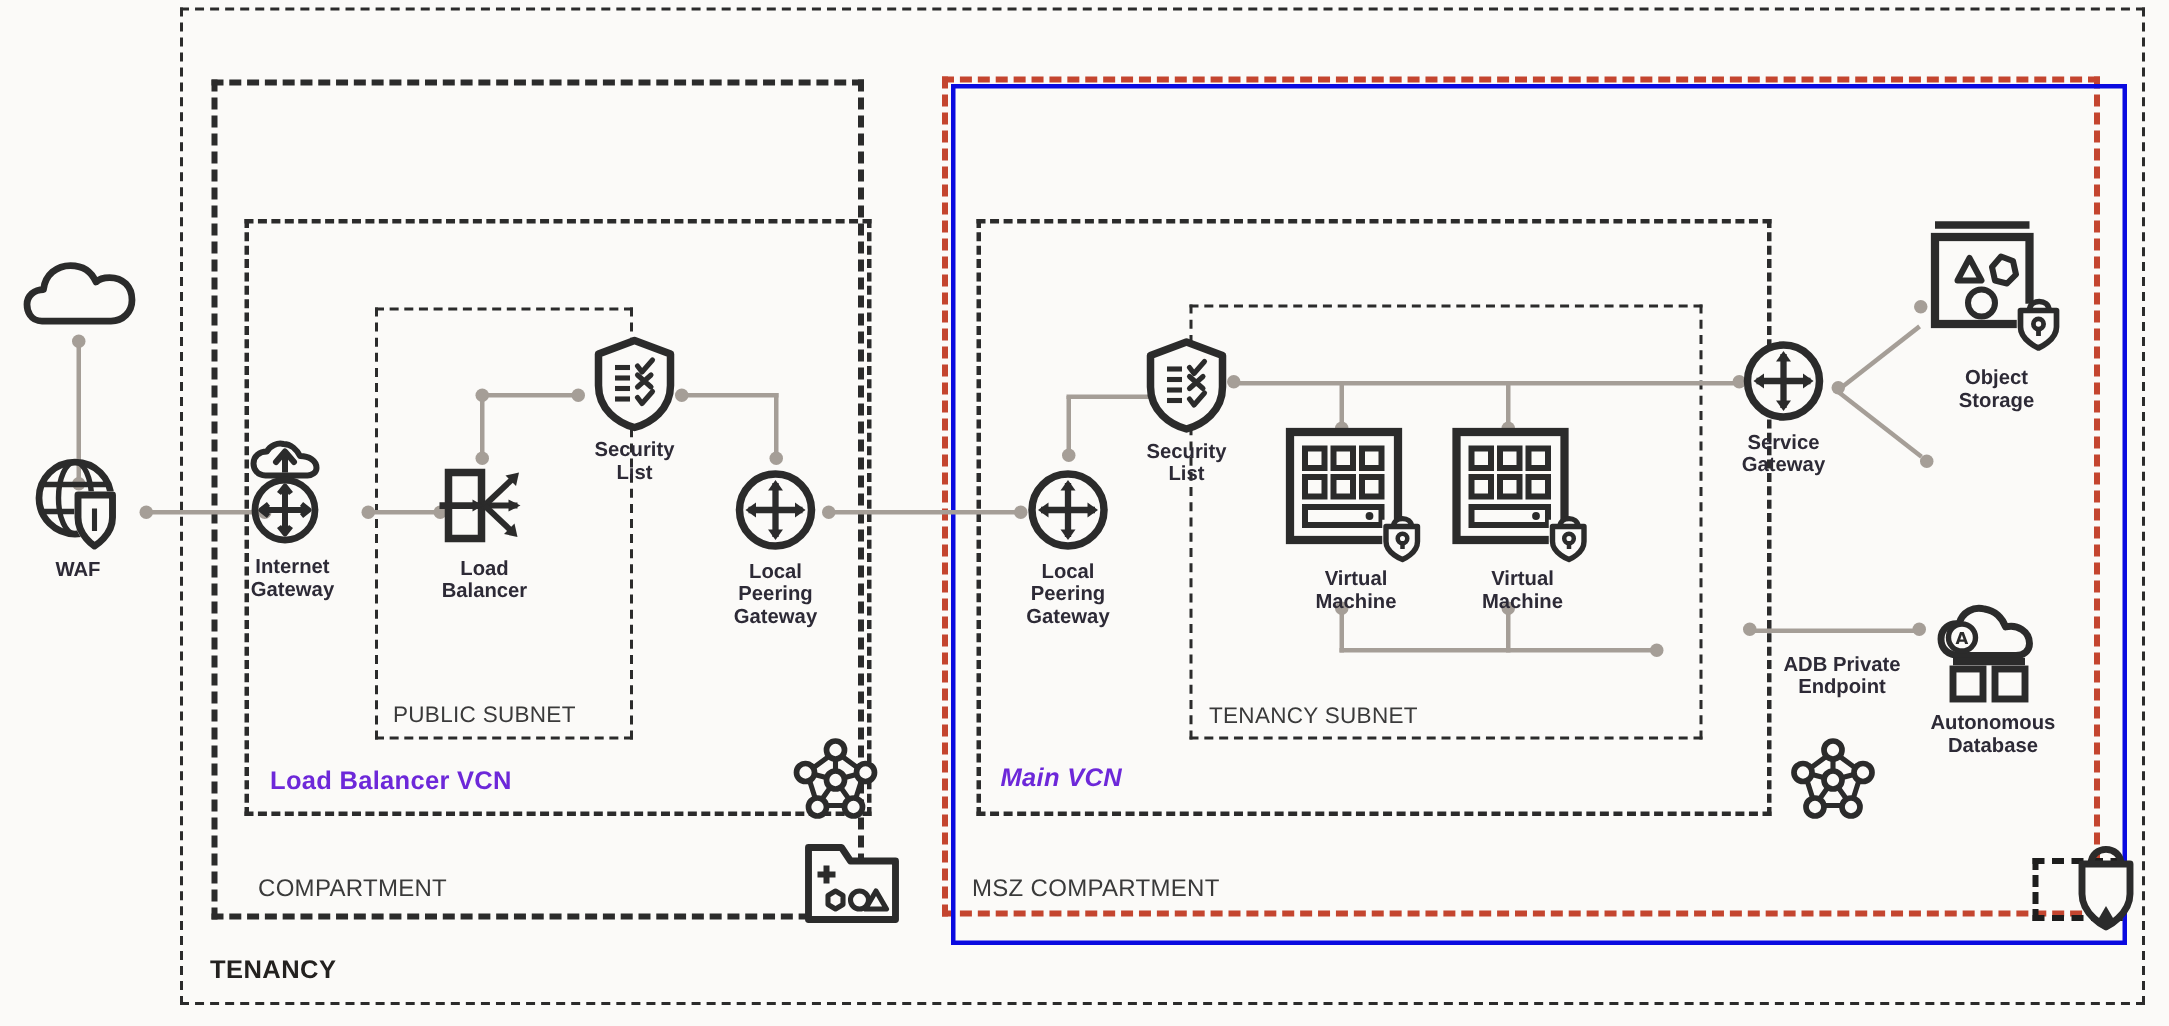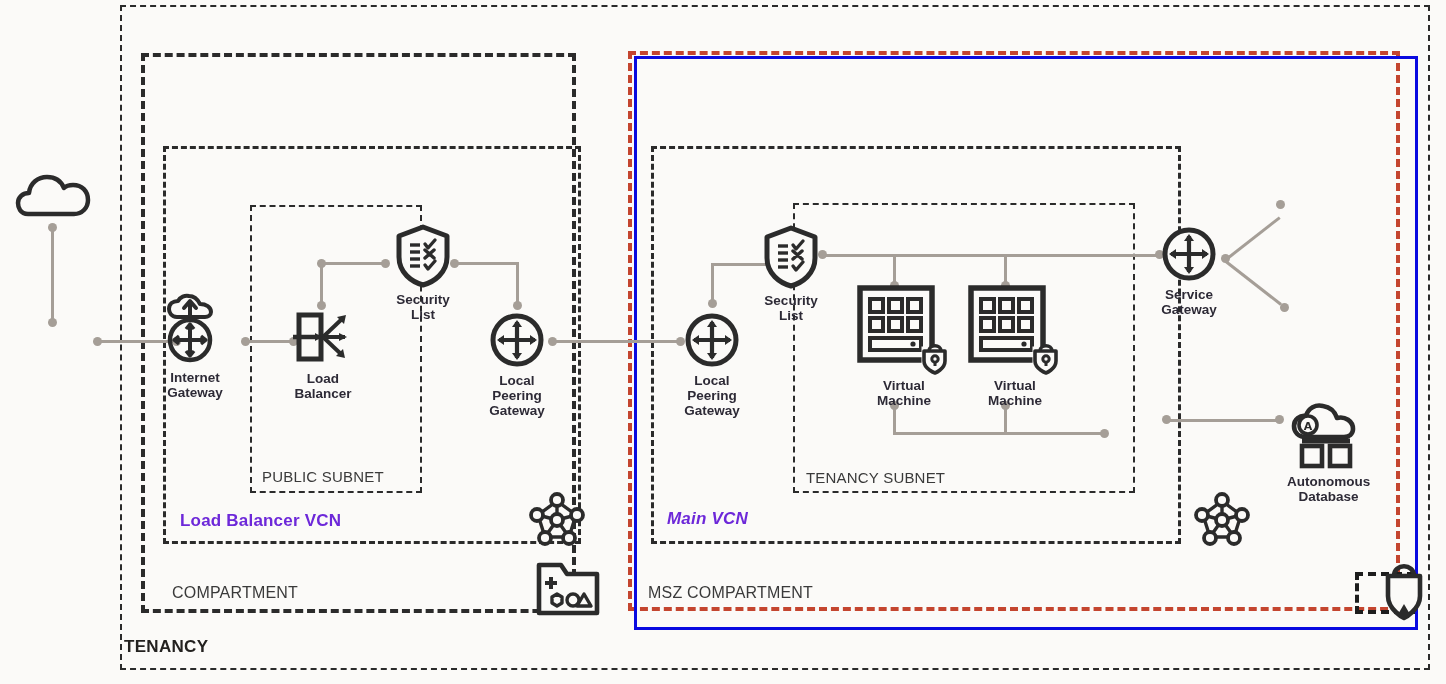--- a/index.html
+++ b/index.html
@@ -47,21 +47,21 @@
 
   
   .freeicon{position:absolute;}
 </style>
 </head>
 <body>
 
 <div id="stage">
 
   <div class="box box-tenancy" style="left:120px;top:5px;width:1310px;height:665px;"></div>
-  <div class="blabel lbl-tenancy" style="left:124px;top:637px;text-align:right;">TENANCY</div>
+  <div class="blabel lbl-tenancy" style="left:140px;top:637px;text-align:right;">TENANCY</div>
 
   <div class="box box-compartment" style="left:141px;top:53px;width:435px;height:560px;"></div>
   <div class="blabel lbl-compartment" style="left:172px;top:584px;">COMPARTMENT</div>
 
   <div class="box box-vcn" style="left:163px;top:146px;width:418px;height:398px;"></div>
   <div class="blabel lbl-vcn" style="left:180px;top:511px;">Load Balancer VCN</div>
 
   <div class="box box-subnet" style="left:250px;top:205px;width:172px;height:288px;"></div>
   <div class="blabel lbl-subnet" style="left:262px;top:468px;">PUBLIC SUBNET</div>
 
@@ -138,20 +138,34 @@
   <div class="node" style="left:16px;top:168px;">
     <span class="ico">
       <svg width="74" height="52" viewBox="0 0 74 52">
         <path d="M12 46 C4 46 2 39 2 35 C2 29 7 25 13 25 C14 15 22 9 31 9 C39 9 45 13 48 20
                  C50 18 54 17 57 17 C66 17 72 23 72 32 C72 40 66 46 58 46 Z" fill="none" stroke="#2b2b2b" stroke-width="4.5" stroke-linejoin="round"></path>
       </svg>
     </span>
     <span class="cap"></span>
   </div>
 
+  <div class="node" style="left:17px;top:305px;">
+    <span class="ico">
+      <svg width="70" height="62" viewBox="0 0 70 62">
+        <circle cx="33" cy="27" r="24" fill="none" stroke="#2b2b2b" stroke-width="4.5"></circle>
+        <ellipse cx="33" cy="27" rx="11" ry="24" fill="none" stroke="#2b2b2b" stroke-width="3.6"></ellipse>
+        <line x1="10" y1="18" x2="56" y2="18" stroke="#2b2b2b" stroke-width="3.6"></line>
+        <line x1="9" y1="36" x2="57" y2="36" stroke="#2b2b2b" stroke-width="3.6"></line>
+        <path d="M36 26 L57 26 L57 40 C57 51 46 57 46 57 C46 57 36 51 36 40 Z" fill="#fbfaf8" stroke="#fbfaf8" stroke-width="7"></path>
+        <path d="M35 25 L58 25 L58 40 C58 52 46 59 46 59 C46 59 35 52 35 40 Z" fill="none" stroke="#2b2b2b" stroke-width="4.6" stroke-linejoin="round"></path>
+        <line x1="46" y1="34" x2="46" y2="49" stroke="#2b2b2b" stroke-width="3.4"></line>
+      </svg>
+    </span>
+    <span class="cap">WAF</span>
+  </div>
 
   <div class="node" style="left:164px;top:295px;">
     <span class="ico">
       <svg width="62" height="70" viewBox="0 0 62 70">
         <path d="M13 22 C7 22 5 17 5 14 C5 9 9 6 14 6 C16 2 21 0 25 1 C30 1 34 5 36 9
                  C42 9 47 12 47 17 C47 20 44 22 41 22 Z" fill="none" stroke="#2b2b2b" stroke-width="4" stroke-linejoin="round"></path>
         <line x1="26" y1="20" x2="26" y2="7" stroke="#2b2b2b" stroke-width="4"></line>
         <path d="M20 13 L26 6 L32 13" fill="none" stroke="#2b2b2b" stroke-width="4" stroke-linejoin="round" stroke-linecap="round"></path>
         <circle cx="26" cy="45" r="20" fill="none" stroke="#2b2b2b" stroke-width="4.5"></circle>
         <line x1="26" y1="30" x2="26" y2="60" stroke="#2b2b2b" stroke-width="4"></line>
@@ -308,21 +322,43 @@
         <path d="M23 41 L28 48 L33 41 Z" fill="#2b2b2b"></path>
         <path d="M15 23 L8 28 L15 33 Z" fill="#2b2b2b"></path>
         <path d="M41 23 L48 28 L41 33 Z" fill="#2b2b2b"></path>
       </svg>
     </span>
     <span class="cap">Service
 Gateway</span>
   </div>
 
 
-
+  <div class="node" style="left:1169px;top:430px;width:118px;">
+    <span class="cap">ADB Private
+Endpoint</span>
+  </div>
+
+  <div class="node" style="left:1285px;top:145px;">
+    <span class="ico">
+      <svg width="92" height="94" viewBox="0 0 92 94">
+        <line x1="5" y1="5" x2="68" y2="5" stroke="#2b2b2b" stroke-width="5"></line>
+        <rect x="5" y="13" width="63" height="58" fill="#fbfaf8" stroke="#2b2b2b" stroke-width="5.5"></rect>
+        <path d="M20 42 L28 27 L36 42 Z" fill="none" stroke="#2b2b2b" stroke-width="4" stroke-linejoin="round"></path>
+        <path d="M49 26 L57 29 L59 38 L53 44 L45 42 L43 33 Z" fill="none" stroke="#2b2b2b" stroke-width="4" stroke-linejoin="round"></path>
+        <circle cx="36" cy="57" r="9" fill="none" stroke="#2b2b2b" stroke-width="4"></circle>
+        <path d="M62 60 L86 60 L86 84 L62 84 Z" fill="#fbfaf8" stroke="#fbfaf8" stroke-width="5"></path>
+        <path d="M62 62 L86 62 L86 73 C86 82 74 87 74 87 C74 87 62 82 62 73 Z" fill="#fbfaf8" stroke="#2b2b2b" stroke-width="3.8" stroke-linejoin="round"></path>
+        <path d="M68 62 C68 54 81 54 81 62" fill="none" stroke="#2b2b2b" stroke-width="3.8"></path>
+        <circle cx="74" cy="71" r="3.4" fill="none" stroke="#2b2b2b" stroke-width="3.2"></circle>
+        <line x1="74" y1="73" x2="74" y2="79" stroke="#2b2b2b" stroke-width="3.2"></line>
+      </svg>
+    </span>
+    <span class="cap">Object
+Storage</span>
+  </div>
 
 
   <div class="node" style="left:1287px;top:403px;">
     <span class="ico">
       <svg width="80" height="66" viewBox="0 0 80 66">
         <path d="M18 34 C9 34 5 29 5 23 C5 16 11 12 17 13 C19 5 27 1 34 3 C41 4 46 9 48 15
                  C56 13 64 18 64 26 C64 31 60 34 55 34 Z" fill="#fbfaf8" stroke="#2b2b2b" stroke-width="4.6" stroke-linejoin="round"></path>
         <circle cx="19" cy="22" r="9" fill="#fbfaf8" stroke="#2b2b2b" stroke-width="3.6"></circle>
         <text x="19" y="26.5" font-family="DejaVu Sans, sans-serif" font-size="11" font-weight="bold" fill="#2b2b2b" text-anchor="middle">A</text>
         <line x1="13" y1="38" x2="61" y2="38" stroke="#2b2b2b" stroke-width="5"></line>

